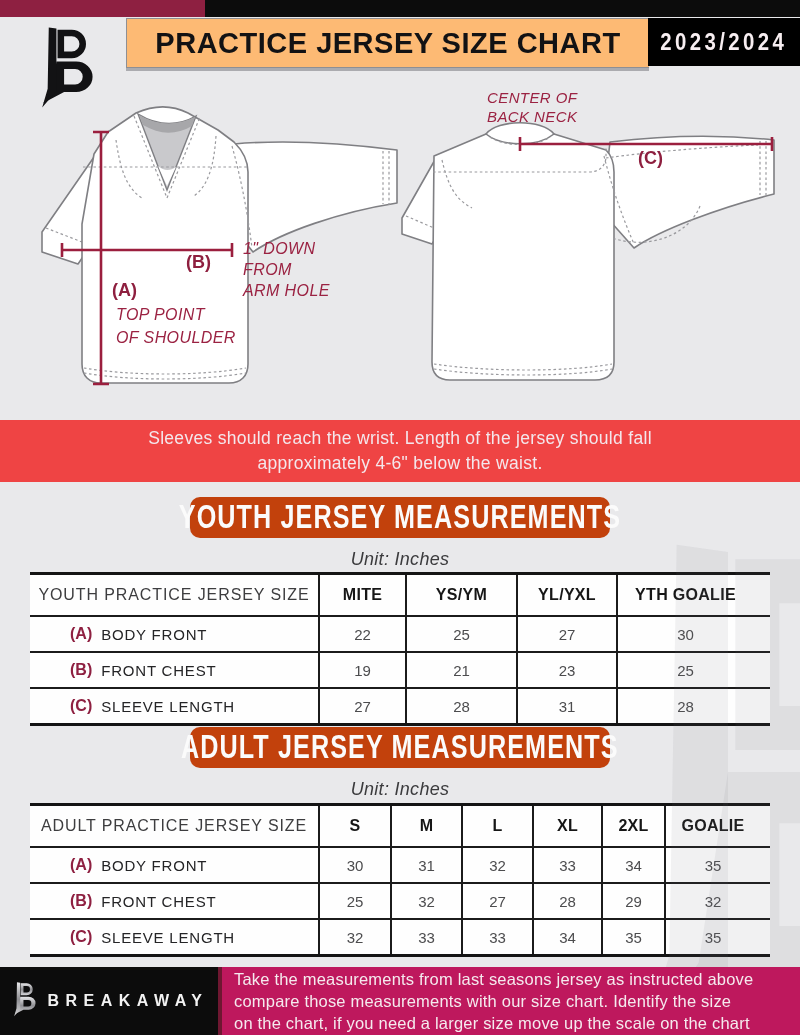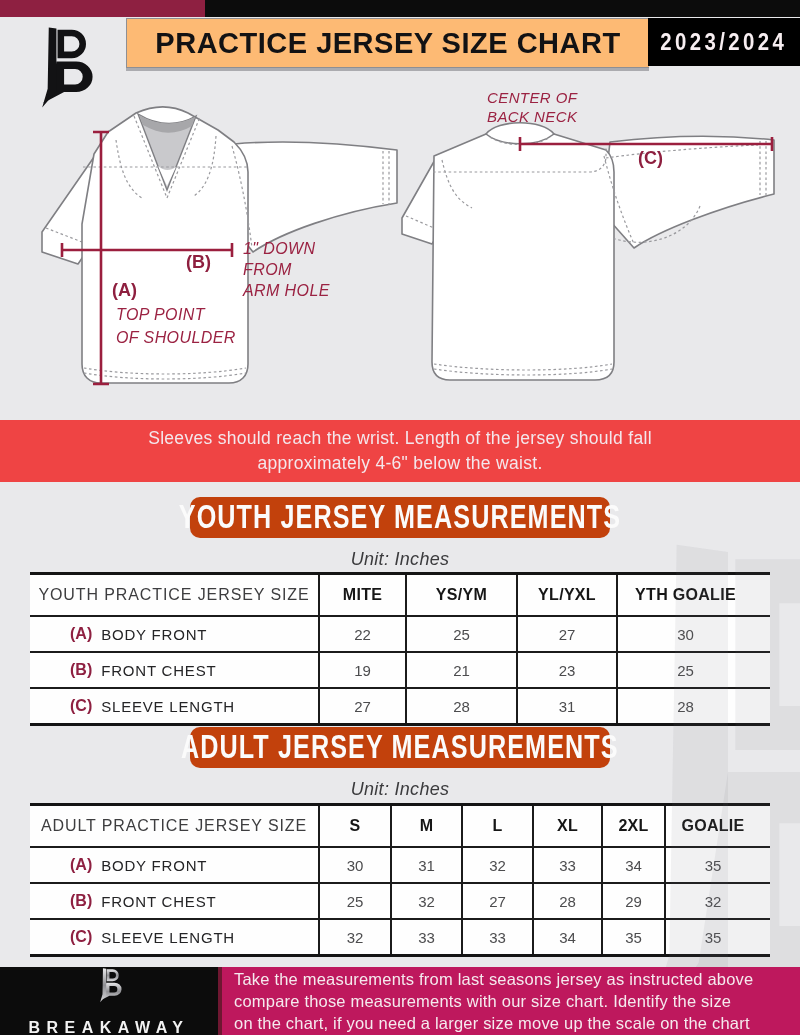--- a/index.html
+++ b/index.html
@@ -46,21 +46,21 @@
   .val{font-size:15px;color:#4c4c4e;}
   .cell.lbl{justify-content:flex-start;padding-left:40px;}
   .rk{font-size:16px;font-weight:800;color:#8e2041;margin-right:9px;}
   .rl{font-size:15px;color:#242426;letter-spacing:.8px;}
   .yc0{width:288px;}.yc1{width:87px;}.yc2{width:111px;}.yc3{width:100px;}.yc4{width:137px;}
   .ac0{width:288px;}.ac1{width:72px;}.ac2{width:71px;}.ac3{width:71px;}.ac4{width:69px;}.ac5{width:63px;}.ac6{width:96px;}
   
   .watermark{position:absolute;left:552px;top:508px;z-index:3;pointer-events:none;}
   
   .footer-black{position:absolute;left:0;top:967px;width:218px;height:68px;background:#0c0c0c;
-        display:flex;align-items:center;justify-content:center;gap:10px;z-index:10;flex-direction:column;}
+        display:flex;align-items:center;justify-content:center;gap:10px;z-index:10;}
   .footer-black .brand{color:#f2f2f2;font-size:16px;font-weight:bold;letter-spacing:6.5px;}
   .footer-maroon{position:absolute;left:218px;top:967px;width:582px;height:68px;background:#be185d;
         border-left:4px solid #6e1731;box-sizing:border-box;display:flex;flex-direction:column;
         justify-content:center;padding-left:12px;z-index:10;}
   .footer-maroon div{color:#f5eaee;font-size:16.5px;line-height:22px;letter-spacing:.2px;white-space:nowrap;}
   svg .art{fill:#ffffff;stroke:#7f7f83;stroke-width:1.6;stroke-linejoin:round;}
   svg .stitch{fill:none;stroke:#9a9a9e;stroke-width:1.2;stroke-dasharray:2.6 2.6;}
   svg .meas{fill:none;stroke:#9b1f3e;stroke-width:2.6;}
 </style>
 </head>

